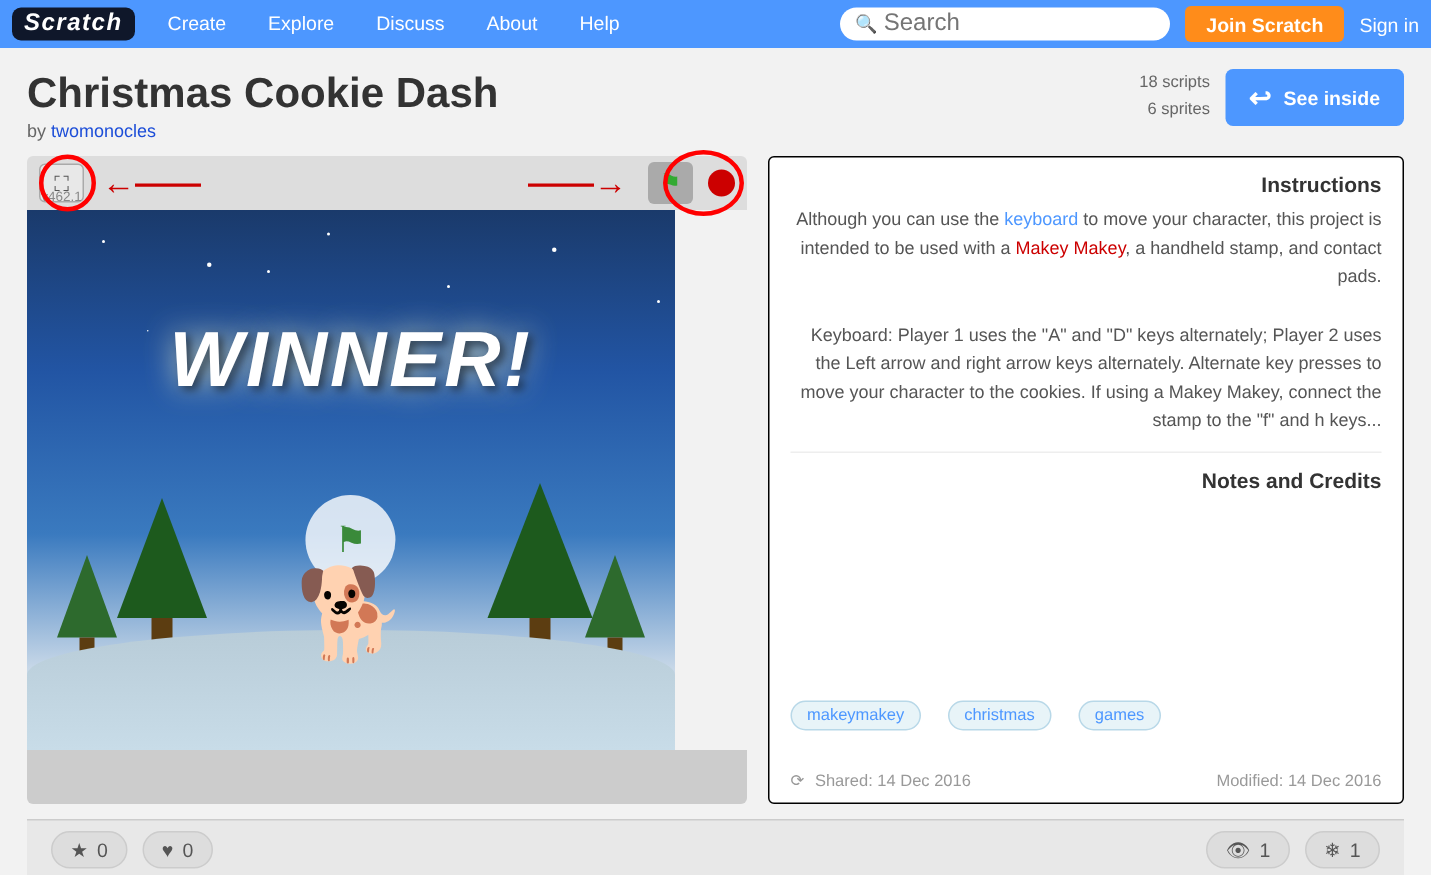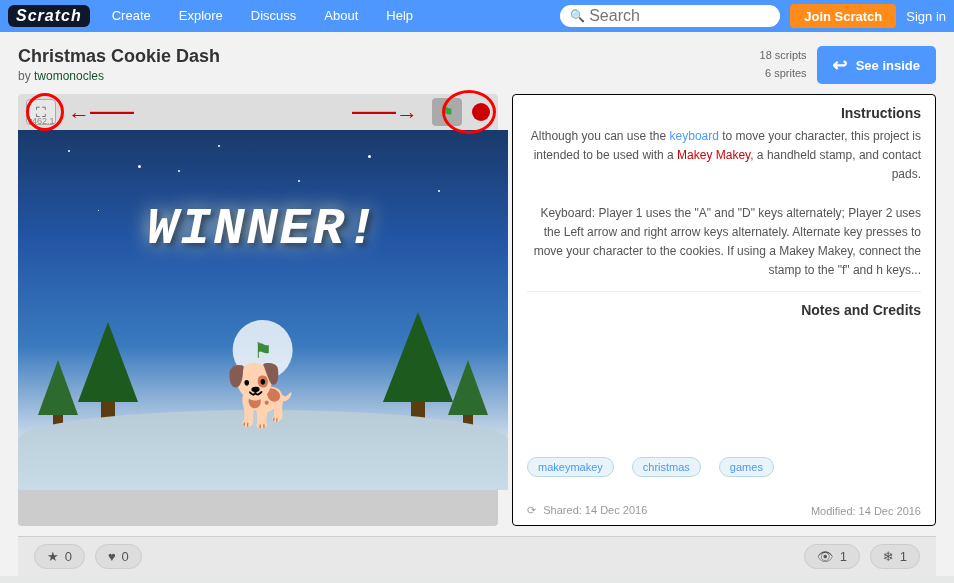--- a/index.html
+++ b/index.html
@@ -79,31 +79,31 @@
     }
 
     
     .project-header {
       display: flex;
       align-items: flex-start;
       justify-content: space-between;
       margin-bottom: 10px;
     }
     .project-title {
-      font-size: 18px;
+      font-size: 28px;
       font-weight: bold;
       color: #333;
     }
     .project-author {
       font-size: 12px;
       color: #666;
       margin-top: 2px;
     }
     .project-author a {
-      color: #14532d;
+      color: #1d4ed8;
       text-decoration: none;
     }
     .project-meta-right {
       display: flex;
       align-items: center;
       gap: 10px;
     }
     .script-count {
       text-align: right;
       font-size: 11px;
@@ -218,26 +218,25 @@
       top: 50%;
       transform: translateY(-50%);
       width: 54px;
       height: 44px;
       border: 3px solid red;
       border-radius: 50%;
       pointer-events: none;
       z-index: 10;
     }
     .stage-canvas {
-      width: 490px;
+      width: 432px;
       height: 360px;
       background: linear-gradient(180deg, #1a3a6b 0%, #2255a4 30%, #3a7abf 60%, #c8d8e8 85%, #dce8f0 100%);
       position: relative;
       overflow: hidden;
-      font-family: Liberation Mono, monospace;
     }
     
     .snow-ground {
       position: absolute;
       bottom: 0;
       left: 0;
       right: 0;
       height: 80px;
       background: #c8d8e8;
       border-radius: 50% 50% 0 0 / 30px 30px 0 0;

